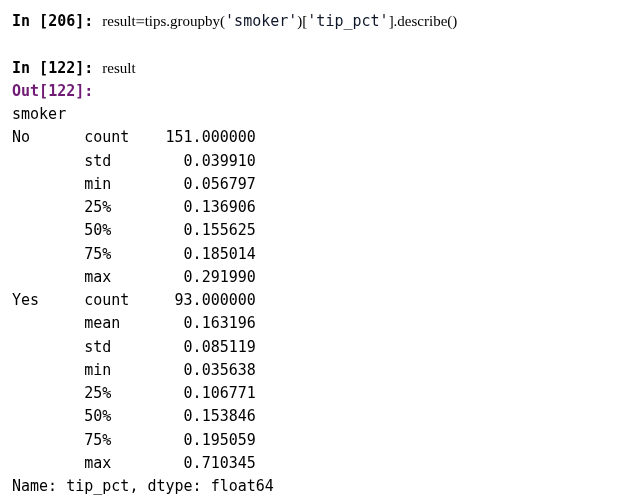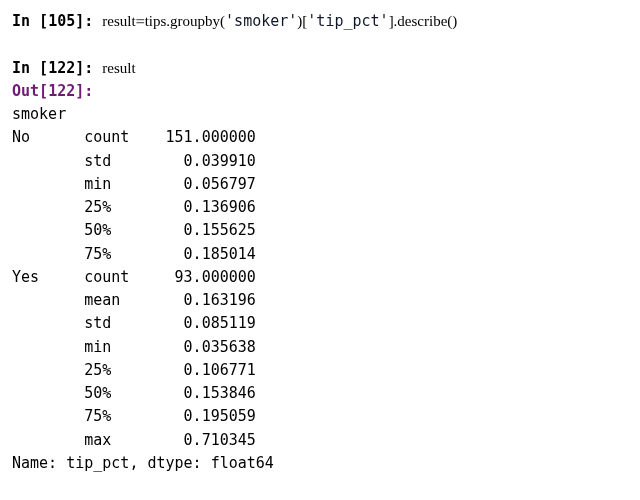--- a/index.html
+++ b/index.html
@@ -18,36 +18,37 @@
   .prompt-in { color: #000000; font-weight: bold; }
   .prompt-out { color: #701a75; font-weight: bold; }
   .num { font-weight: bold; }
   .code { color: #000000; font-family: Liberation Serif, serif; }
   .op { color: #666666; }
   .str { color: #0f172a; }
 </style>
 </head>
 <body>
 
-<div class="line"><span class="prompt-in">In [</span><span class="prompt-in num">105</span><span class="prompt-in">]: </span><span class="code">result</span><span class="op">=</span><span class="code">tips.groupby(</span><span class="str">'smoker'</span><span class="code">)[</span><span class="str">'tip_pct'</span><span class="code">].describe()</span></div>
+<div class="line"><span class="prompt-in">In [</span><span class="prompt-in num">206</span><span class="prompt-in">]: </span><span class="code">result</span><span class="op">=</span><span class="code">tips.groupby(</span><span class="str">'smoker'</span><span class="code">)[</span><span class="str">'tip_pct'</span><span class="code">].describe()</span></div>
 
 <div class="line"> </div>
 
 <div class="line"><span class="prompt-in">In [</span><span class="prompt-in num">122</span><span class="prompt-in">]: </span><span class="code">result</span></div>
 
 <div class="line"><span class="prompt-out">Out[</span><span class="prompt-out num">122</span><span class="prompt-out">]:</span></div>
 
 <div class="line">smoker</div>
 <div id="groups-container">
     <div class="line">No      count    151.000000</div>
     <div class="line">        std        0.039910</div>
     <div class="line">        min        0.056797</div>
     <div class="line">        25%        0.136906</div>
     <div class="line">        50%        0.155625</div>
     <div class="line">        75%        0.185014</div>
+    <div class="line">        max        0.291990</div>
     <div class="line">Yes     count     93.000000</div>
     <div class="line">        mean       0.163196</div>
     <div class="line">        std        0.085119</div>
     <div class="line">        min        0.035638</div>
     <div class="line">        25%        0.106771</div>
     <div class="line">        50%        0.153846</div>
     <div class="line">        75%        0.195059</div>
     <div class="line">        max        0.710345</div>
   </div>
 <div class="line">Name: tip_pct, dtype: float64</div>

